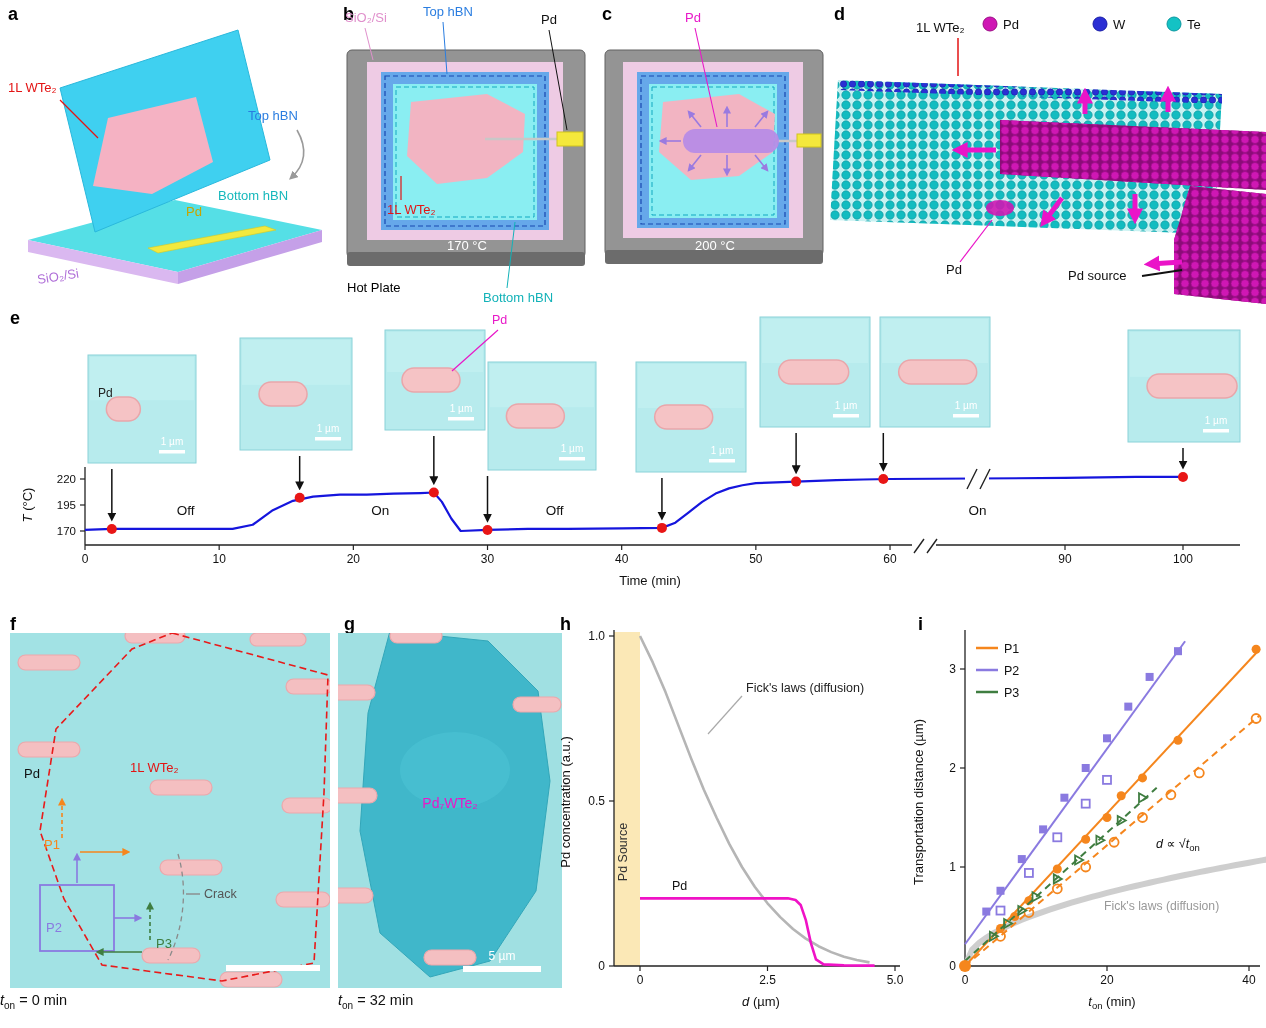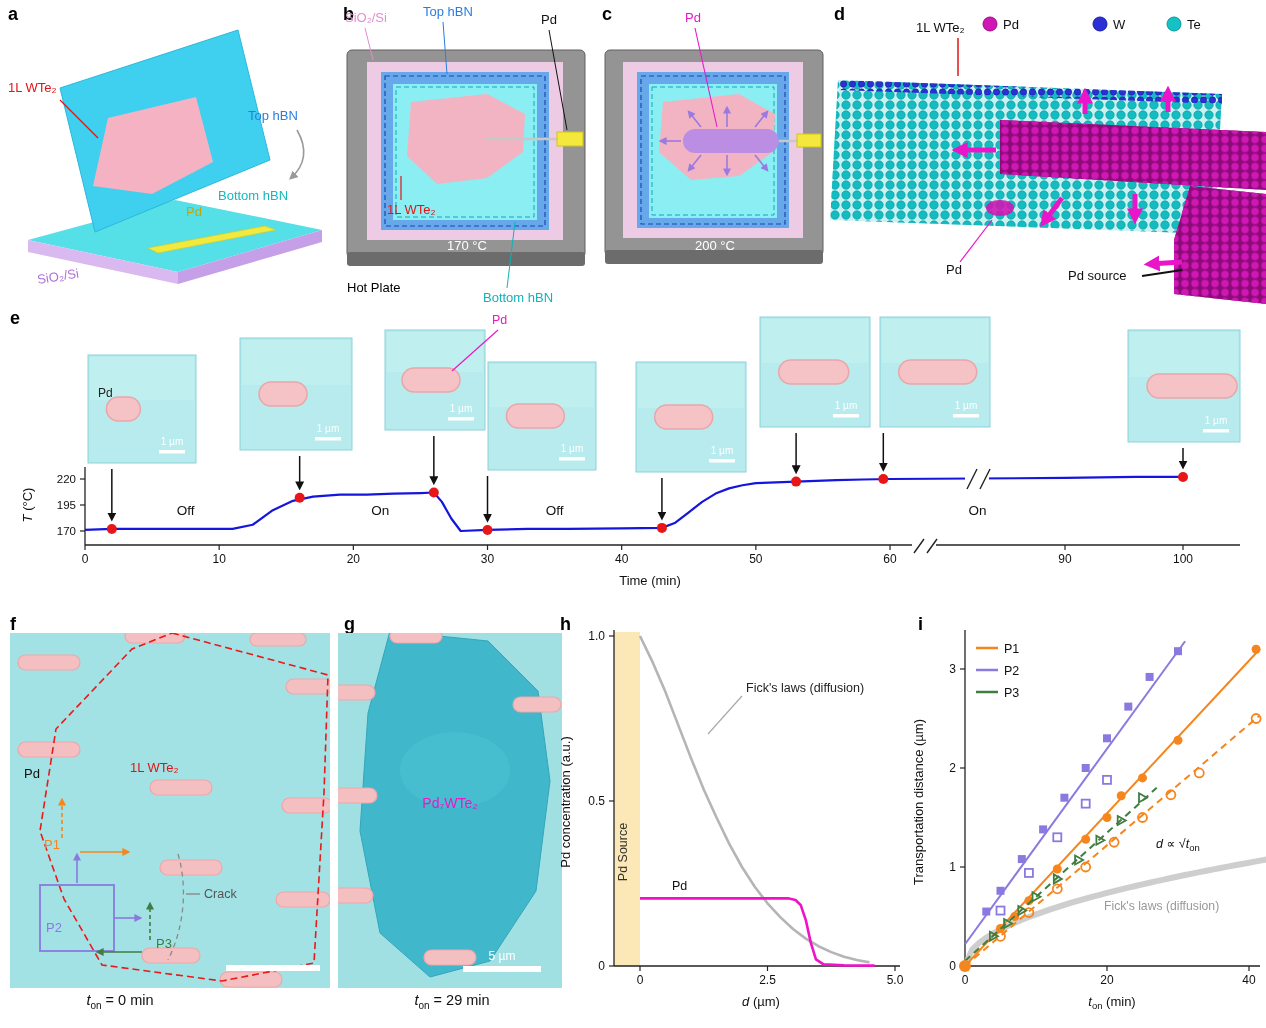--- a/index.html
+++ b/index.html
@@ -1,20 +1,20 @@
 <!DOCTYPE html>
 <html><head>
 <meta charset="utf-8">
 <style>
   *{margin:0;padding:0;box-sizing:border-box}
   html,body{background:#fff}
   body{font-family:"Liberation Sans",sans-serif;color:#111}
   #fig{position:relative;width:1266px;height:1028px;background:#fff;overflow:hidden}
   .pl{position:absolute;font-weight:bold;font-size:18px;color:#000}
-  .cap{position:absolute;font-size:14.5px;color:#111;text-align:center}
+  .cap{position:absolute;font-size:14.5px;color:#111;}
   .cap sub{font-size:10px}
   svg{position:absolute}
   svg text{font-family:"Liberation Sans",sans-serif}
   .lbl{font-size:13px}
   .pdbar{fill:#f4bfc1;stroke:#eba8ac;stroke-width:1.2}
 </style>
 </head>
 <body>
 
 <div id="fig">
@@ -358,21 +358,21 @@
         <rect class="pdbar" x="178" y="85" width="48" height="15" rx="7.5"></rect>
         <rect class="pdbar" x="-4" y="176" width="46" height="15" rx="7.5"></rect>
         <rect class="pdbar" x="-4" y="276" width="42" height="15" rx="7.5"></rect>
         <rect class="pdbar" x="89" y="338" width="52" height="15" rx="7.5"></rect>
       </g>
       <text x="115" y="196" text-anchor="middle" font-size="14" fill="#e818c8">Pd₇WTe₂</text>
       <text x="167" y="348" text-anchor="middle" font-size="12" fill="#fff">5 µm</text>
       <rect x="128" y="354" width="78" height="6" fill="#fff"></rect>
     </g>
   </svg>
-  <div class="cap" style="left:338px;top:992px;width:228px"><i>t</i><sub>on</sub><span> = 29 min</span></div>
+  <div class="cap" style="left:338px;top:992px;width:228px"><i>t</i><sub>on</sub><span> = 32 min</span></div>
 
   <svg style="left:556px;top:612px" width="354" height="400">
     <g id="h-plot">
         <rect x="57.989999999999995" y="20" width="26.010000000000005" height="334" fill="#fbe8b6"></rect>
         <text x="70.995" y="240" text-anchor="middle" font-size="12.5" fill="#333" transform="rotate(-90 70.995 240)">Pd Source</text>
         <line x1="58" y1="354" x2="344" y2="354" stroke="#222" stroke-width="1.3"></line>
         <line x1="58" y1="18" x2="58" y2="354" stroke="#222" stroke-width="1.3"></line>
         <line x1="53" y1="354" x2="58" y2="354" stroke="#222" stroke-width="1.2"></line>
         <text x="49" y="358" text-anchor="end" font-size="12" fill="#111">0</text>
         <line x1="53" y1="189" x2="58" y2="189" stroke="#222" stroke-width="1.2"></line>

